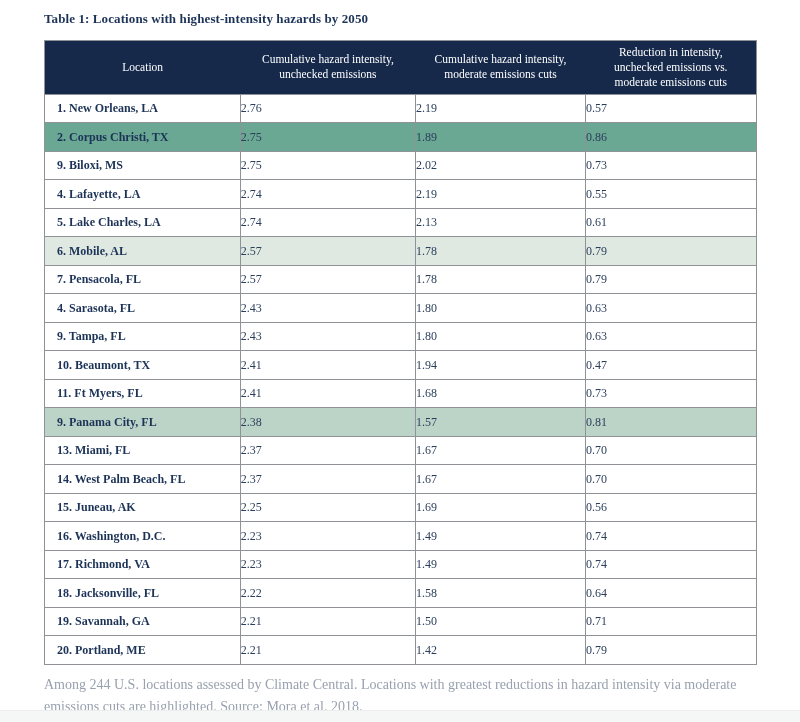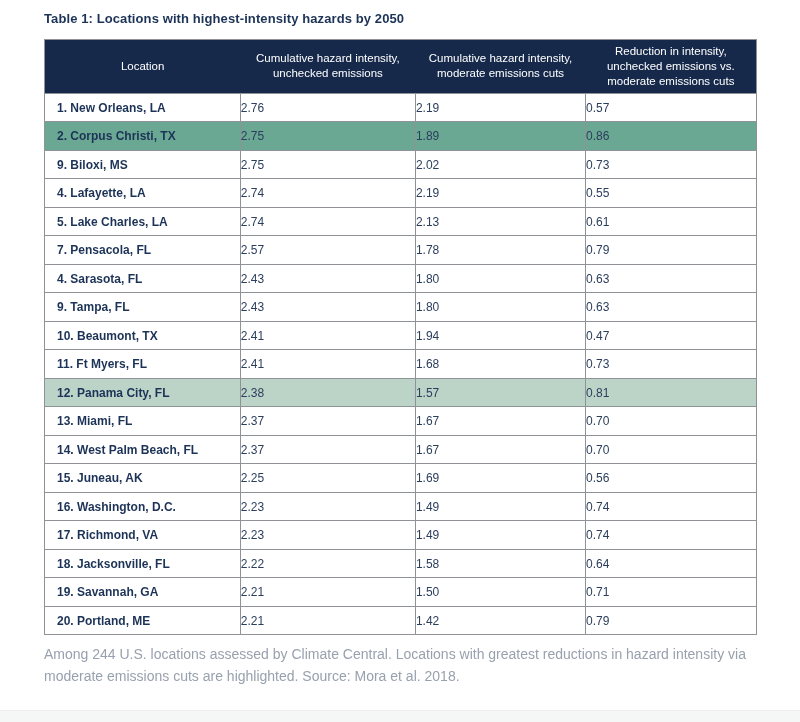--- a/index.html
+++ b/index.html
@@ -5,21 +5,21 @@
   * { box-sizing: border-box; margin: 0; padding: 0; }
   html, body { background: #ffffff; }
   .page {
     position: relative;
     width: 800px;
     height: 722px;
     background: #ffffff;
     font-family: "Liberation Sans", sans-serif;
     overflow: hidden;
   }
-  .content { padding: 11px 19px 0 44px; }
+  .content { padding: 11px 19px 0 44px; font-family: Liberation Serif, serif; }
   .table-title {
     font-size: 13px;
     font-weight: 700;
     color: var(--navy, #1c3357);
     letter-spacing: 0.1px;
     margin-bottom: 13px;
   }
   table.hazards {
     width: 713px;
     border-collapse: collapse;
@@ -125,20 +125,26 @@
         <td class="num">2.74</td>
         <td class="num">2.19</td>
         <td class="num">0.55</td>
       </tr>
           <tr>
         <td class="loc">5. Lake Charles, LA</td>
         <td class="num">2.74</td>
         <td class="num">2.13</td>
         <td class="num">0.61</td>
       </tr>
+          <tr class="hl-pale">
+        <td class="loc">6. Mobile, AL</td>
+        <td class="num">2.57</td>
+        <td class="num">1.78</td>
+        <td class="num">0.79</td>
+      </tr>
           <tr>
         <td class="loc">7. Pensacola, FL</td>
         <td class="num">2.57</td>
         <td class="num">1.78</td>
         <td class="num">0.79</td>
       </tr>
           <tr>
         <td class="loc">4. Sarasota, FL</td>
         <td class="num">2.43</td>
         <td class="num">1.80</td>
@@ -156,21 +162,21 @@
         <td class="num">1.94</td>
         <td class="num">0.47</td>
       </tr>
           <tr>
         <td class="loc">11. Ft Myers, FL</td>
         <td class="num">2.41</td>
         <td class="num">1.68</td>
         <td class="num">0.73</td>
       </tr>
           <tr class="hl-medium">
-        <td class="loc">12. Panama City, FL</td>
+        <td class="loc">9. Panama City, FL</td>
         <td class="num">2.38</td>
         <td class="num">1.57</td>
         <td class="num">0.81</td>
       </tr>
           <tr>
         <td class="loc">13. Miami, FL</td>
         <td class="num">2.37</td>
         <td class="num">1.67</td>
         <td class="num">0.70</td>
       </tr>

